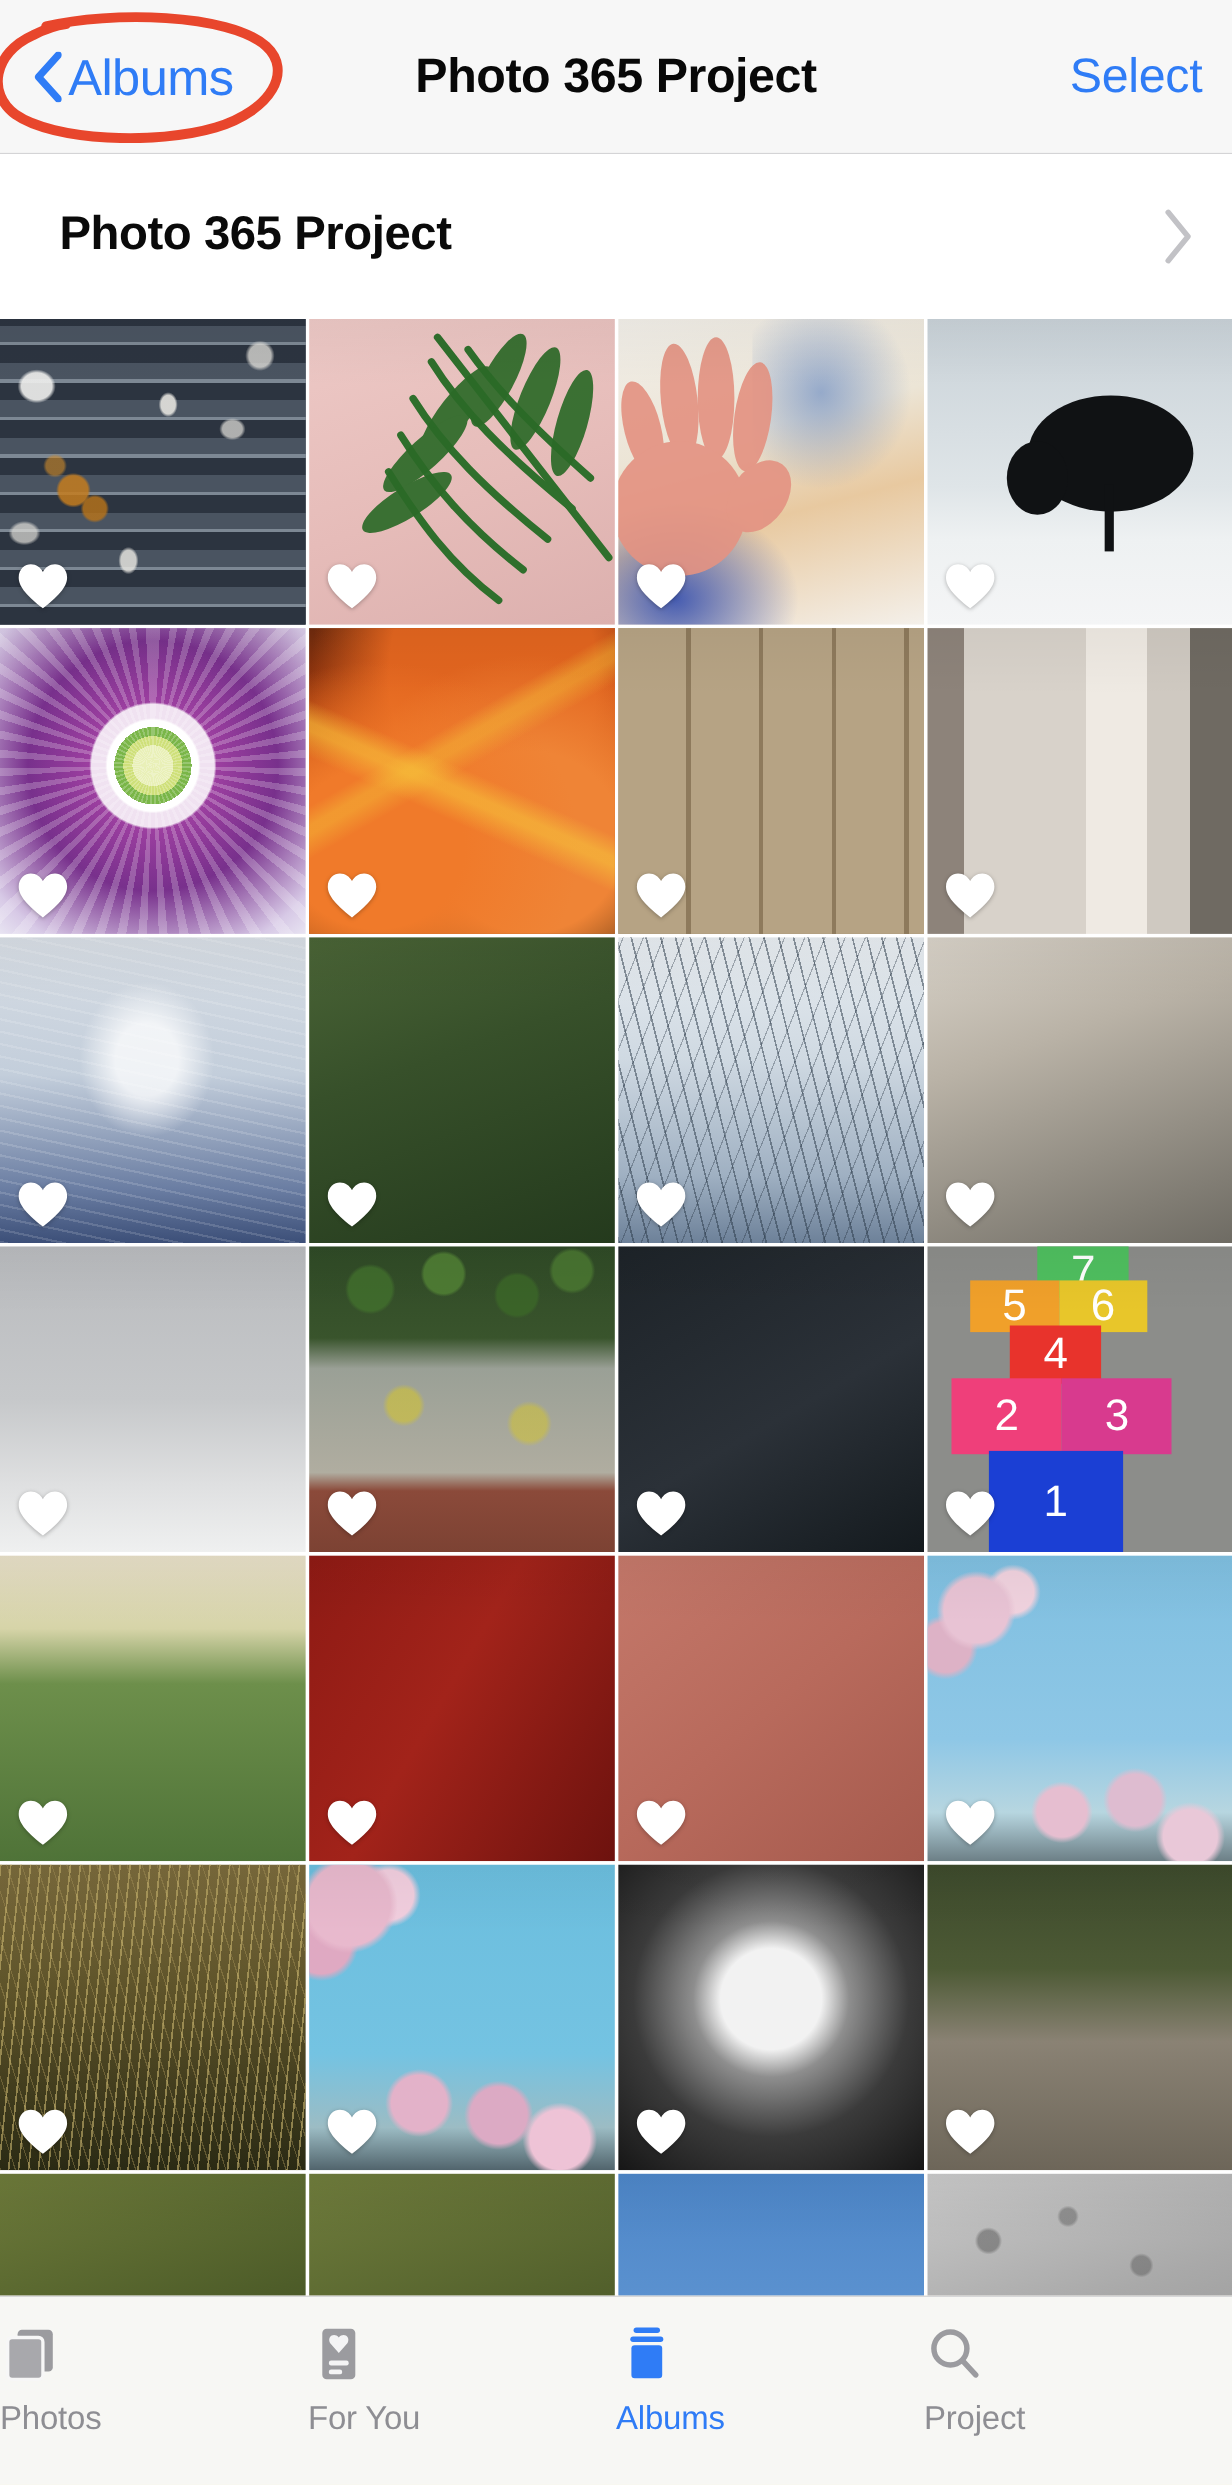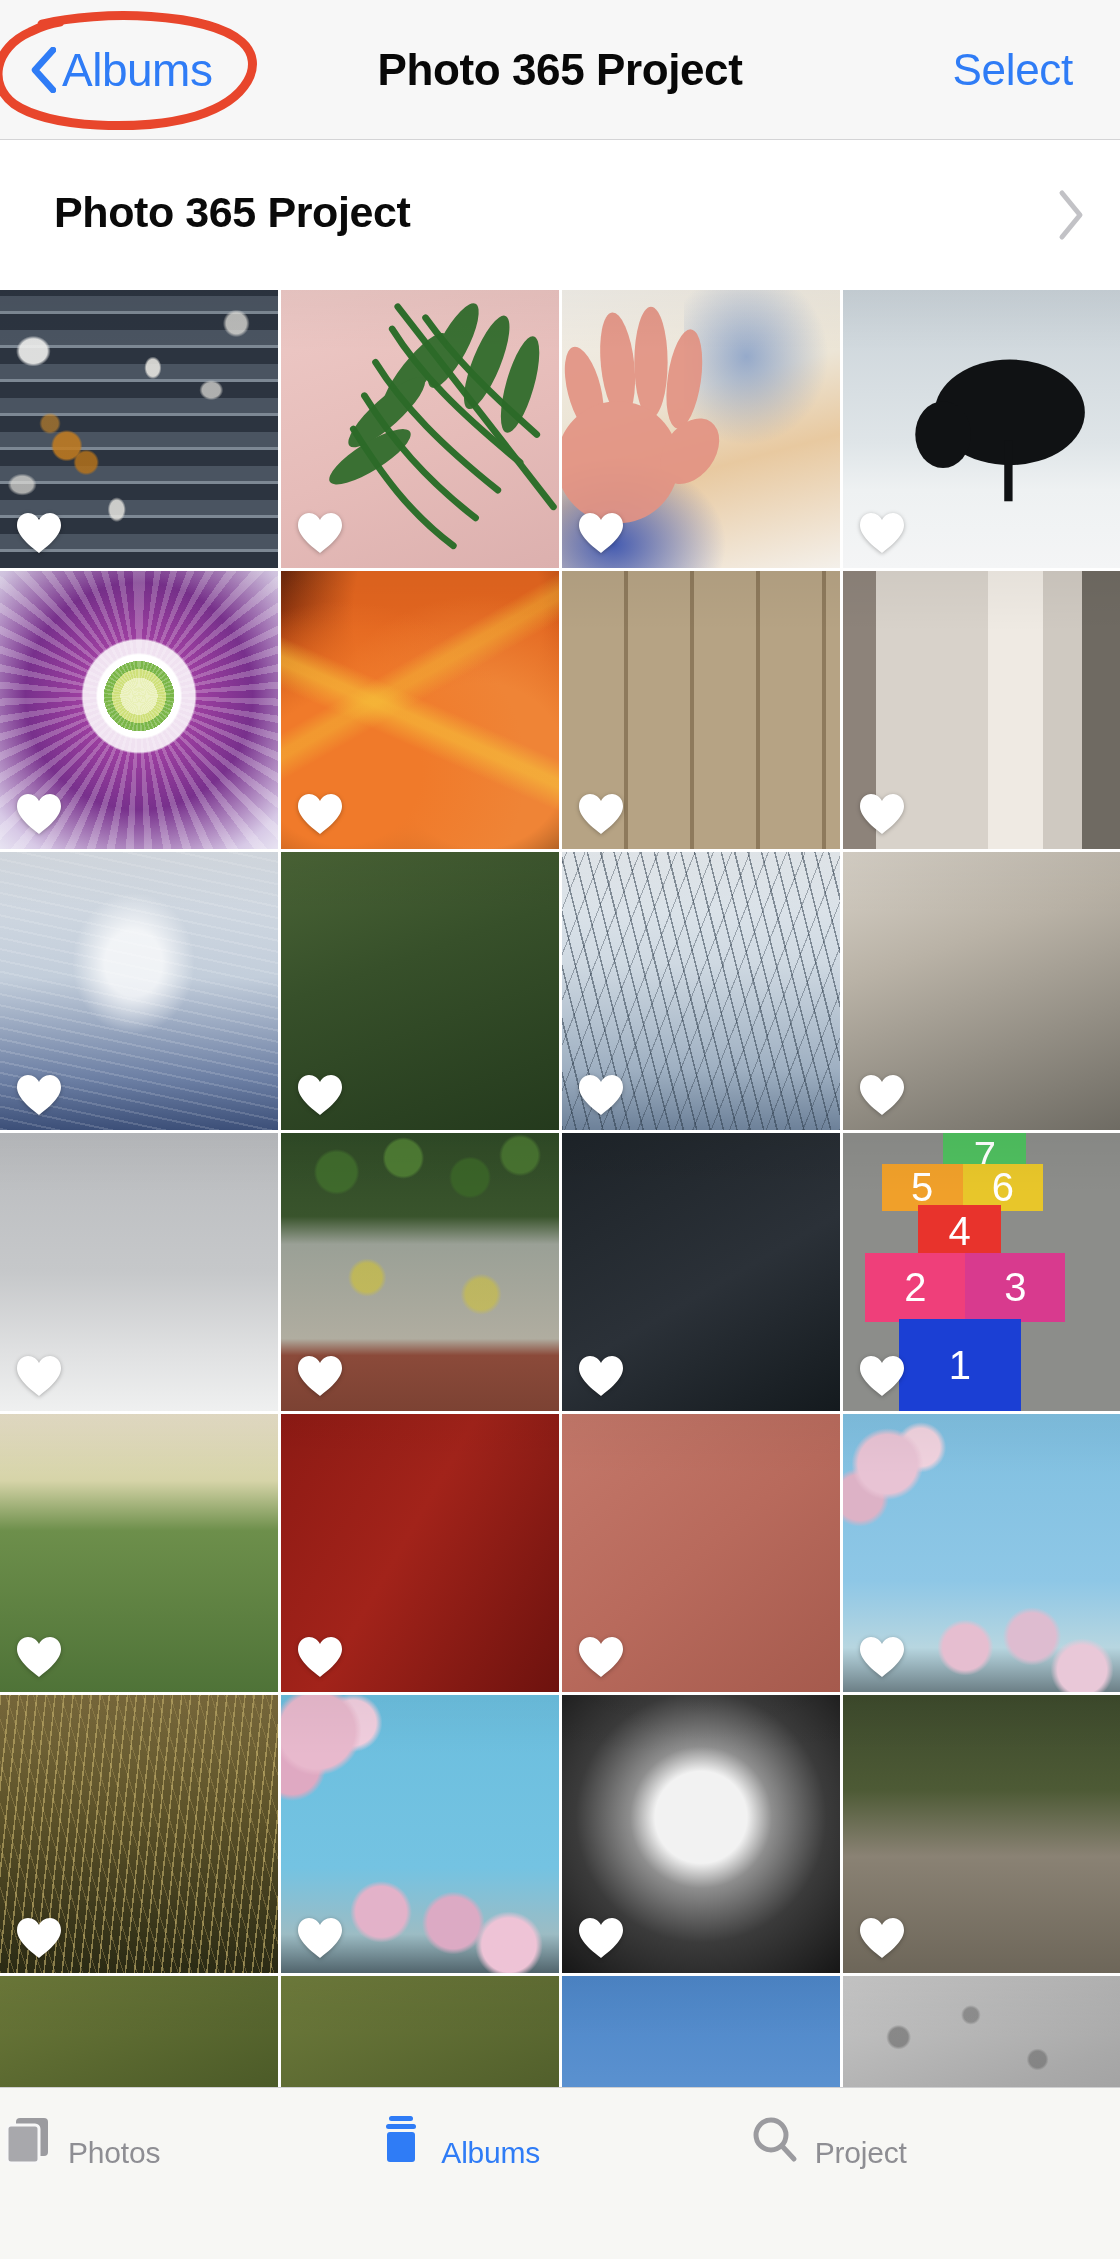--- a/index.html
+++ b/index.html
@@ -28,21 +28,21 @@
   .nav-back-label {
     font-size:46px; color:#2f7cf6; letter-spacing:-0.5px;
     line-height:1;
   }
   .nav-title {
     position:absolute; left:0; right:0; top:0; height:140px;
     display:flex; align-items:center; justify-content:center;
     font-size:44px; font-weight:bold; color:#080808; letter-spacing:-0.4px;
   }
   .nav-select {
-    position:absolute; right:47px; top:0; height:140px;
+    position:absolute; right:27px; top:0; height:140px;
     display:flex; align-items:center;
     font-size:44px; color:#2f7cf6; letter-spacing:-0.3px; cursor:pointer;
   }
   
   .annot {
     position:absolute; left:-10px; top:8px;
     width:280px; height:122px;
     pointer-events:none;
   }
 
@@ -234,21 +234,21 @@
   .cell:after { content:''; position:absolute; inset:0; pointer-events:none;
      background:linear-gradient(180deg, rgba(0,0,0,.04) 0%, rgba(0,0,0,0) 22%); }
 
   
   .tabbar {
     position:absolute; left:0; bottom:0; width:1120px; height:172px;
     background:rgba(247,247,247,.94);
     border-top:1px solid #cfcfd1;
     display:flex; align-items:flex-start; padding-top:22px;
   }
-  .tab { flex:1; display:flex; flex-direction:row; align-items:flex-end; gap:12px; cursor:pointer; }
+  .tab { flex:1; display:flex; flex-direction:column; align-items:flex-start; gap:12px; cursor:pointer; }
   .tab-ic { height:60px; display:flex; align-items:center; justify-content:center; }
   .tab-lb { font-size:30px; color:#8e8e93; letter-spacing:-0.2px; }
   .tab.active .tab-lb { color:#2f7cf6; }
 </style>
 </head>
 <body>
 
 <div id="screen">
 
   <div class="navbar">
@@ -452,20 +452,31 @@
     <div class="tab">
       <span class="tab-ic">
         <svg width="56" height="56" viewBox="0 0 56 56" aria-hidden="true">
           <rect x="16" y="6" width="32" height="38" rx="4" fill="#9b9b9f"></rect>
           <rect x="7" y="13" width="32" height="38" rx="4" fill="#a8a8ac" stroke="#f7f7f7" stroke-width="3"></rect>
         </svg>
       </span>
       <span class="tab-lb">Photos</span>
     </div>
 
+    <div class="tab">
+      <span class="tab-ic">
+        <svg width="56" height="56" viewBox="0 0 56 56" aria-hidden="true">
+          <rect x="13" y="5" width="30" height="46" rx="4" fill="#9b9b9f"></rect>
+          <path d="M28 13 c-4-5-11-1-8 5 l8 9 8-9 c3-6-4-10-8-5z" fill="#f4f4f5"></path>
+          <rect x="19" y="34" width="18" height="4.5" rx="2" fill="#f4f4f5"></rect>
+          <rect x="19" y="42" width="12" height="4.5" rx="2" fill="#f4f4f5"></rect>
+        </svg>
+      </span>
+      <span class="tab-lb">For You</span>
+    </div>
 
     <div class="tab active">
       <span class="tab-ic">
         <svg width="56" height="56" viewBox="0 0 56 56" aria-hidden="true">
           <rect x="16" y="4" width="24" height="5" rx="2.5" fill="#2f7cf6"></rect>
           <rect x="13" y="12" width="30" height="5" rx="2.5" fill="#2f7cf6"></rect>
           <rect x="14" y="20" width="28" height="30" rx="3" fill="#2f7cf6"></rect>
         </svg>
       </span>
       <span class="tab-lb">Albums</span>

